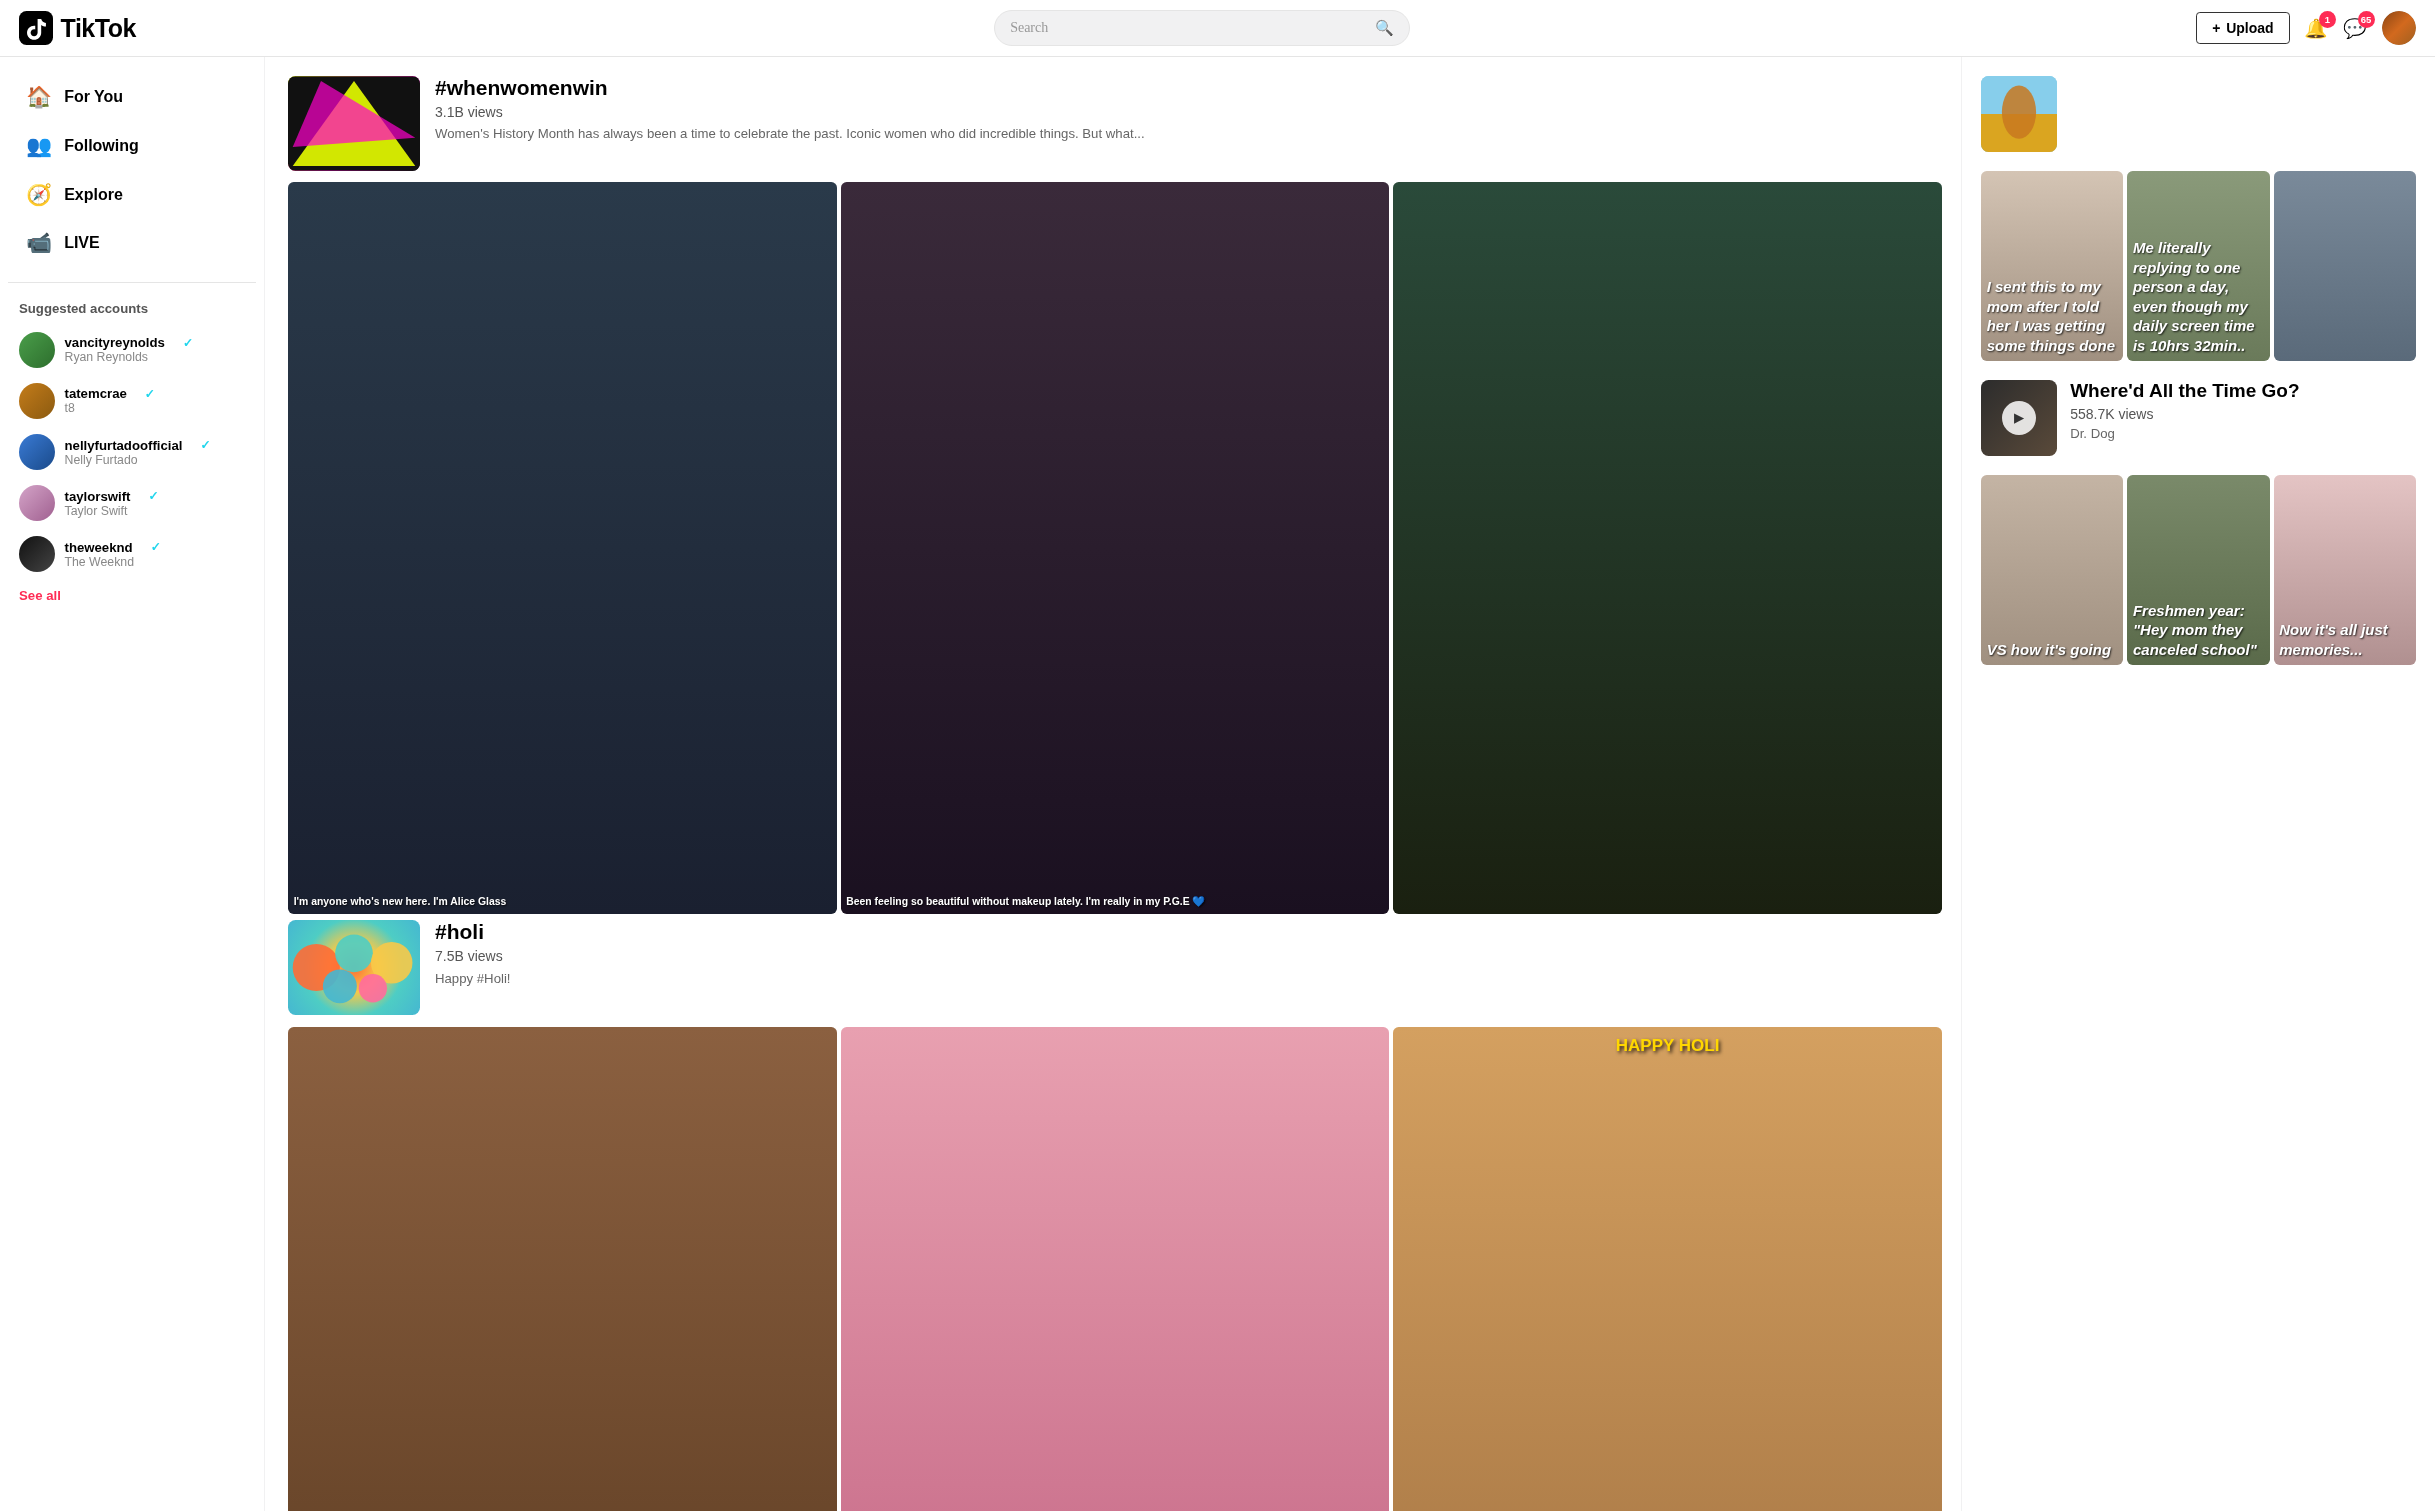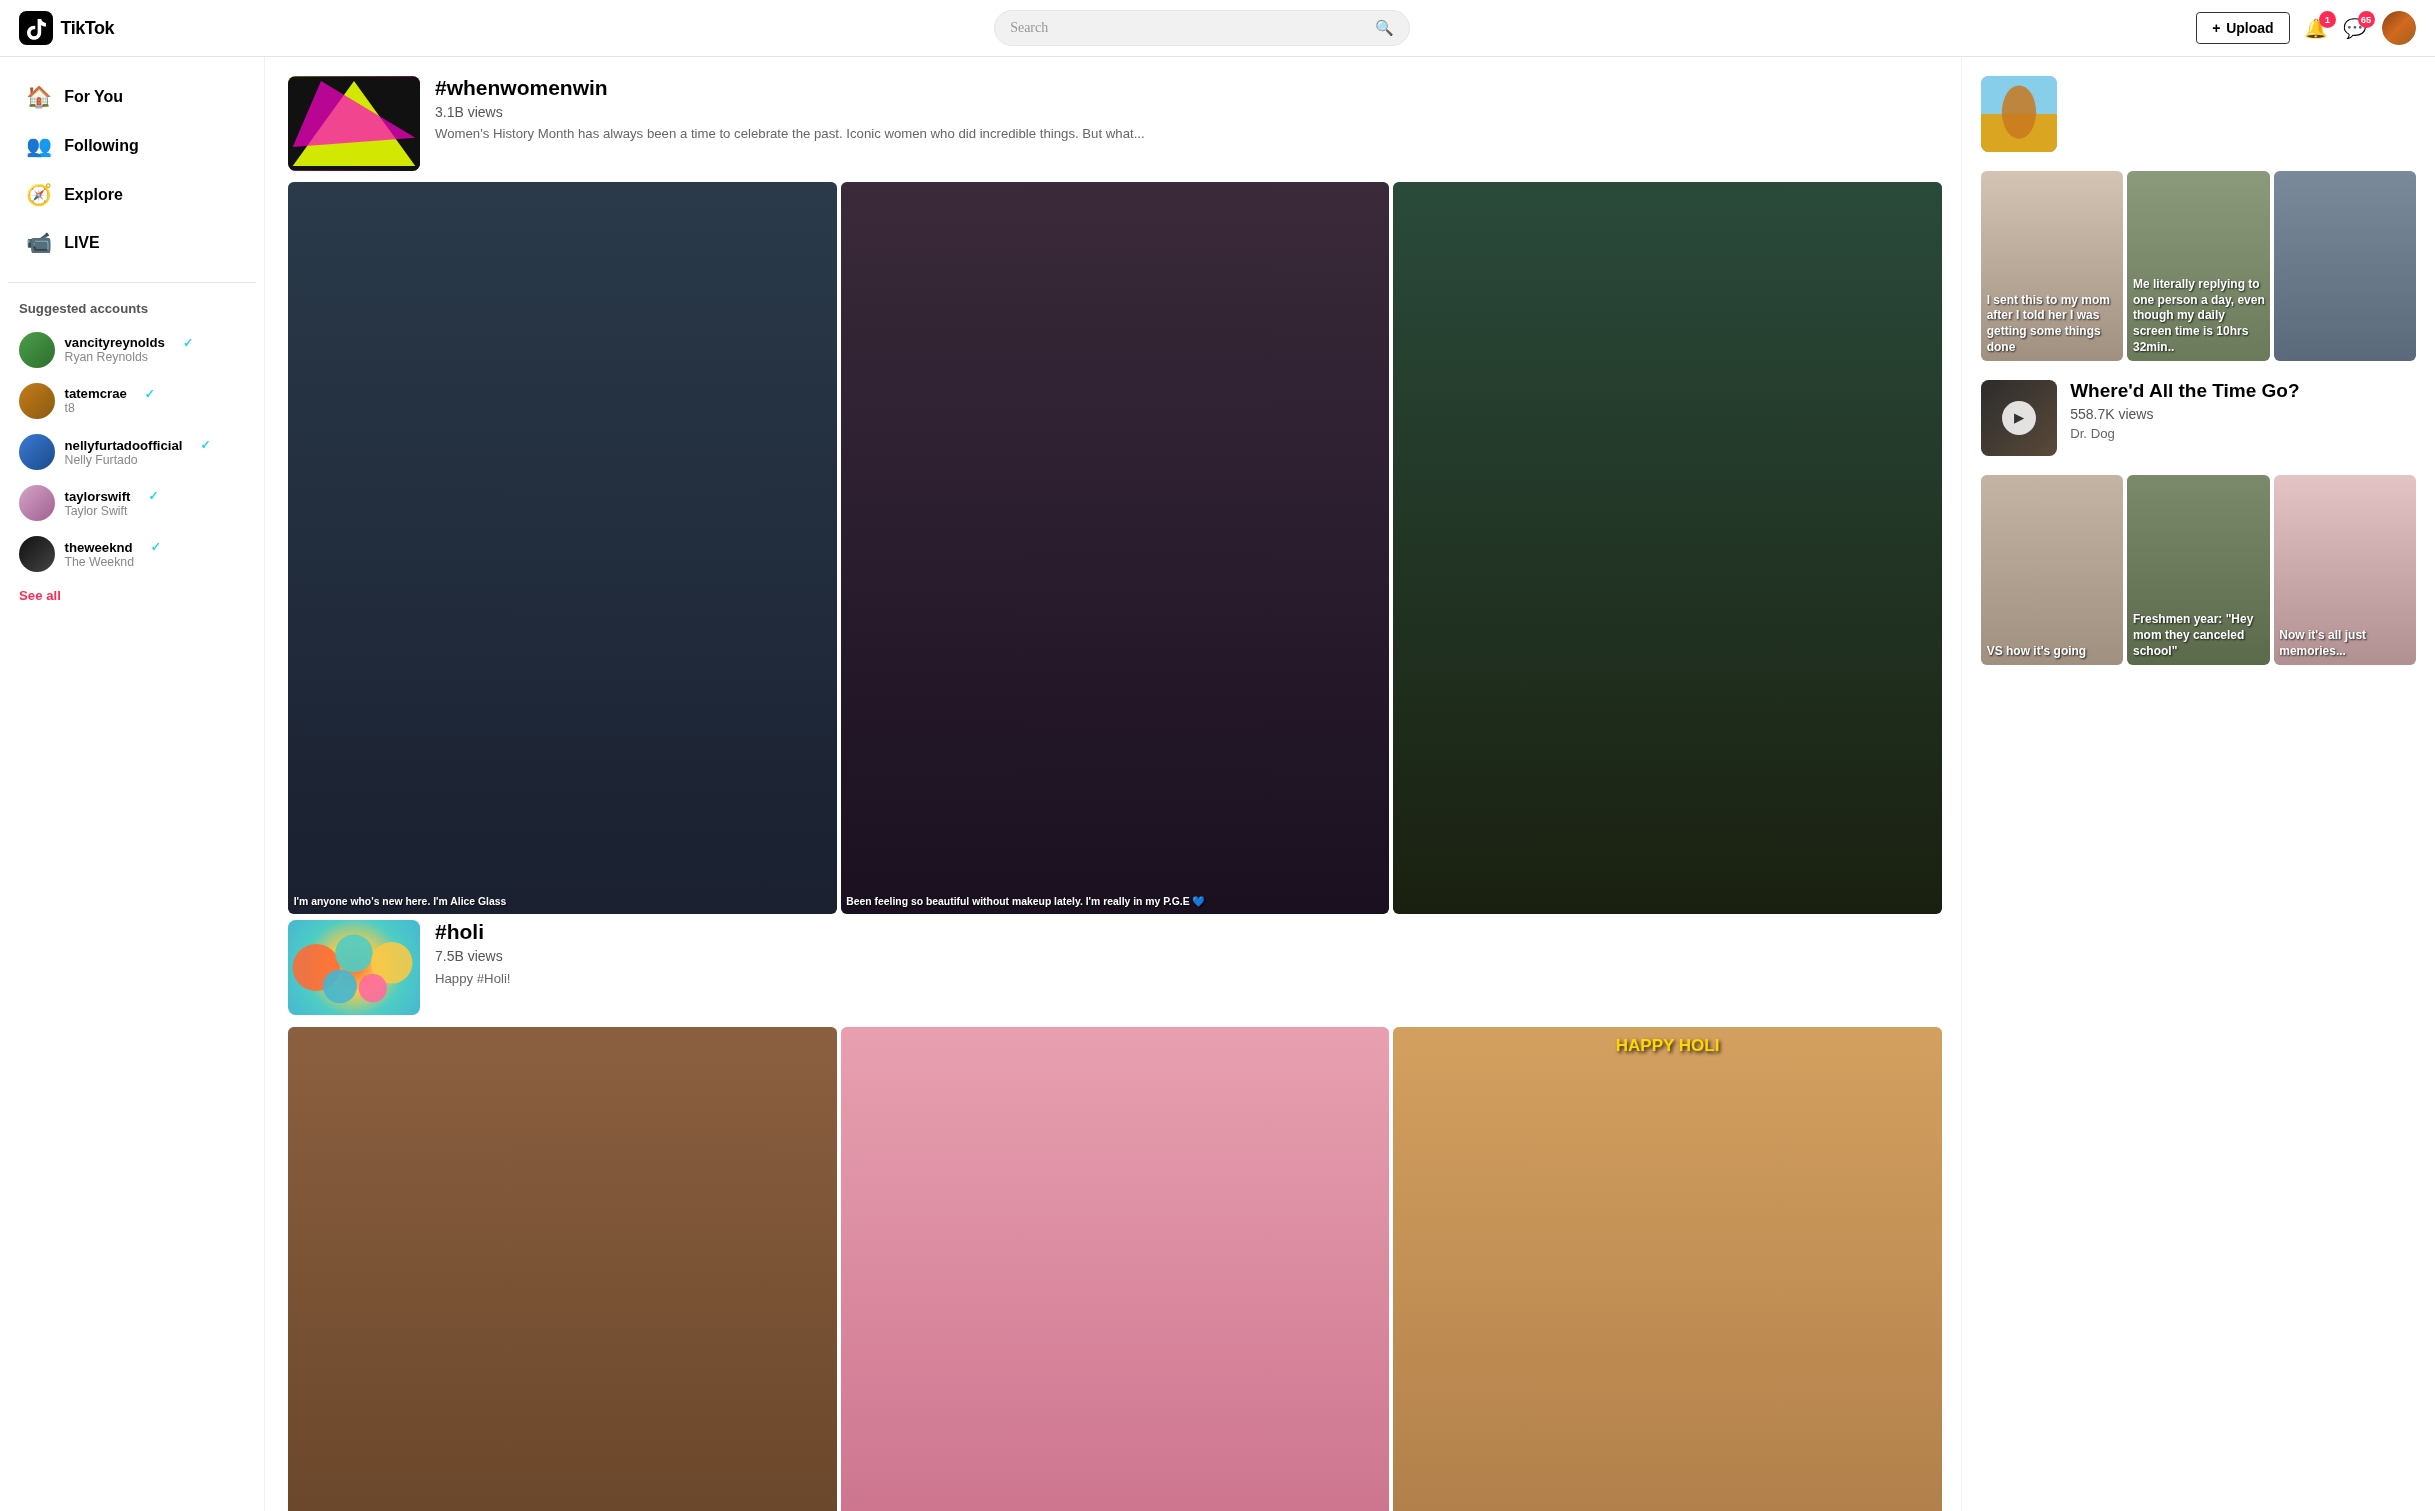--- a/index.html
+++ b/index.html
@@ -21,21 +21,21 @@
       display: flex;
       align-items: center;
       gap: 7.6px;
       min-width: 189px;
     }
     .logo-icon {
       width: 34px;
       height: 34px;
     }
     .logo-text {
-      font-size: 18px;
+      font-size: 25px;
       font-weight: 700;
       letter-spacing: -0.5px;
     }
     .search-container {
       flex: 1;
       display: flex;
       justify-content: center;
     }
     .search-bar {
       display: flex;
@@ -325,25 +325,26 @@
       align-items: center;
       justify-content: center;
       font-size: 13.2px;
       color: #333;
     }
     .right-video-overlay {
       position: absolute;
       bottom: 5.7px;
       left: 5.7px;
       right: 3px;
-      font-size: 12px;
+      font-size: 15px;
       color: #fff;
       text-shadow: 0.9px 0.9px 1.9px rgba(0,0,0,0.8);
       font-weight: 600;
       line-height: 1.3;
+      font-style: italic;
     }
 
     
     .av-ryan { background: linear-gradient(135deg, #4a9e4a, #2d6e2d); }
     .av-tate { background: linear-gradient(135deg, #c47c1a, #8b5a10); }
     .av-nelly { background: linear-gradient(135deg, #3a7bd5, #1a4a8a); }
     .av-taylor { background: linear-gradient(135deg, #d4a4c8, #a06090); }
     .av-weeknd { background: linear-gradient(135deg, #111, #444); }
 
     

